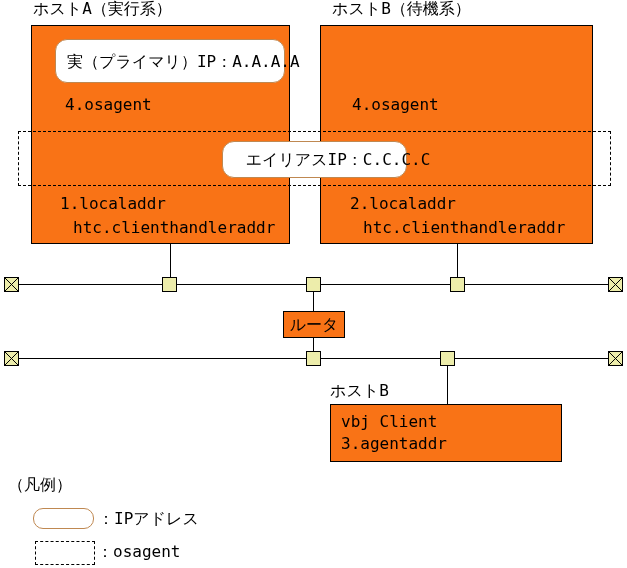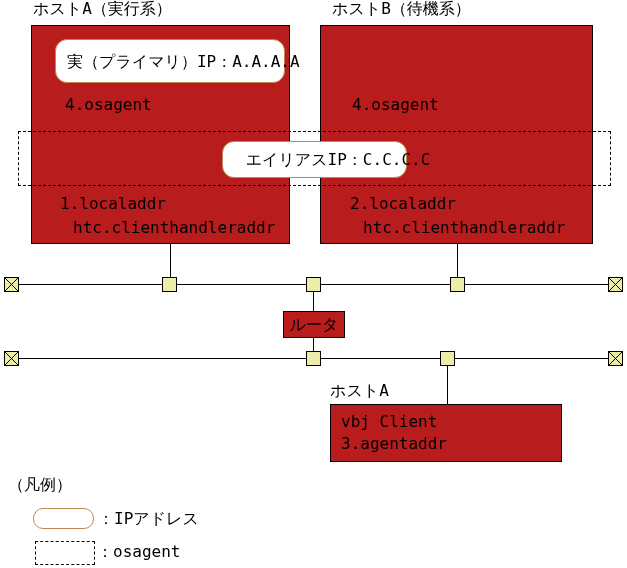--- a/index.html
+++ b/index.html
@@ -3,21 +3,21 @@
 <meta charset="utf-8">
 <style>
   html,body{margin:0;padding:0;background:#ffffff;}
   #stage{
     position:relative;width:627px;height:568px;background:#ffffff;overflow:hidden;
     font-family:"DejaVu Sans Mono","Liberation Mono",monospace;
     font-size:16px;color:#000;
   }
   .abs{position:absolute;}
   .txt{white-space:pre;line-height:15px;}
-  .box{border:1px solid #000;background:#b91c1c;box-sizing:border-box;text-align:right;}
+  .box{border:1px solid #000;background:#f97316;box-sizing:border-box;text-align:right;}
   .dashedbox{border:1px dashed #000;background:transparent;box-sizing:border-box;}
   .iprect{
     border:1px solid #bf8851;border-radius:12px;background:#fff;box-sizing:border-box;
     display:flex;align-items:center;
   }
   .hline{height:0;border-top:1px solid #000;}
   .vline{width:0;border-left:1px solid #000;}
   .node{
     width:15px;height:15px;background:#ededab;border:1px solid #000;box-sizing:border-box;
   }
@@ -86,21 +86,21 @@
   </div>
   <div class="abs node term" style="left:608px;top:351px;">
     <svg viewBox="0 0 13 13">
         <line x1="0" y1="0" x2="13" y2="13" stroke="#000" stroke-width="1"></line>
         <line x1="13" y1="0" x2="0" y2="13" stroke="#000" stroke-width="1"></line>
       </svg>
   </div>
   <div class="abs node" style="left:306px;top:351px;"></div>
   <div class="abs node" style="left:440px;top:351px;"></div>
 
-  <div class="abs txt" style="left:330px;top:383px;">ホストA</div>
+  <div class="abs txt" style="left:330px;top:383px;">ホストB</div>
   <div class="abs box" style="left:330px;top:404px;width:232px;height:58px;"></div>
   <div class="abs txt" style="left:341px;top:414px;">vbj Client</div>
   <div class="abs txt" style="left:341px;top:436px;">3.agentaddr</div>
 
   <div class="abs txt" style="left:8px;top:477px;">（凡例）</div>
   <div class="abs iprect" style="left:33px;top:508px;width:61px;height:21px;border-radius:10px;"></div>
   <div class="abs txt" style="left:98px;top:511px;">：IPアドレス</div>
   <div class="abs dashedbox" style="left:35px;top:541px;width:60px;height:24px;"></div>
   <div class="abs txt" style="left:97px;top:544px;">：osagent</div>
 

